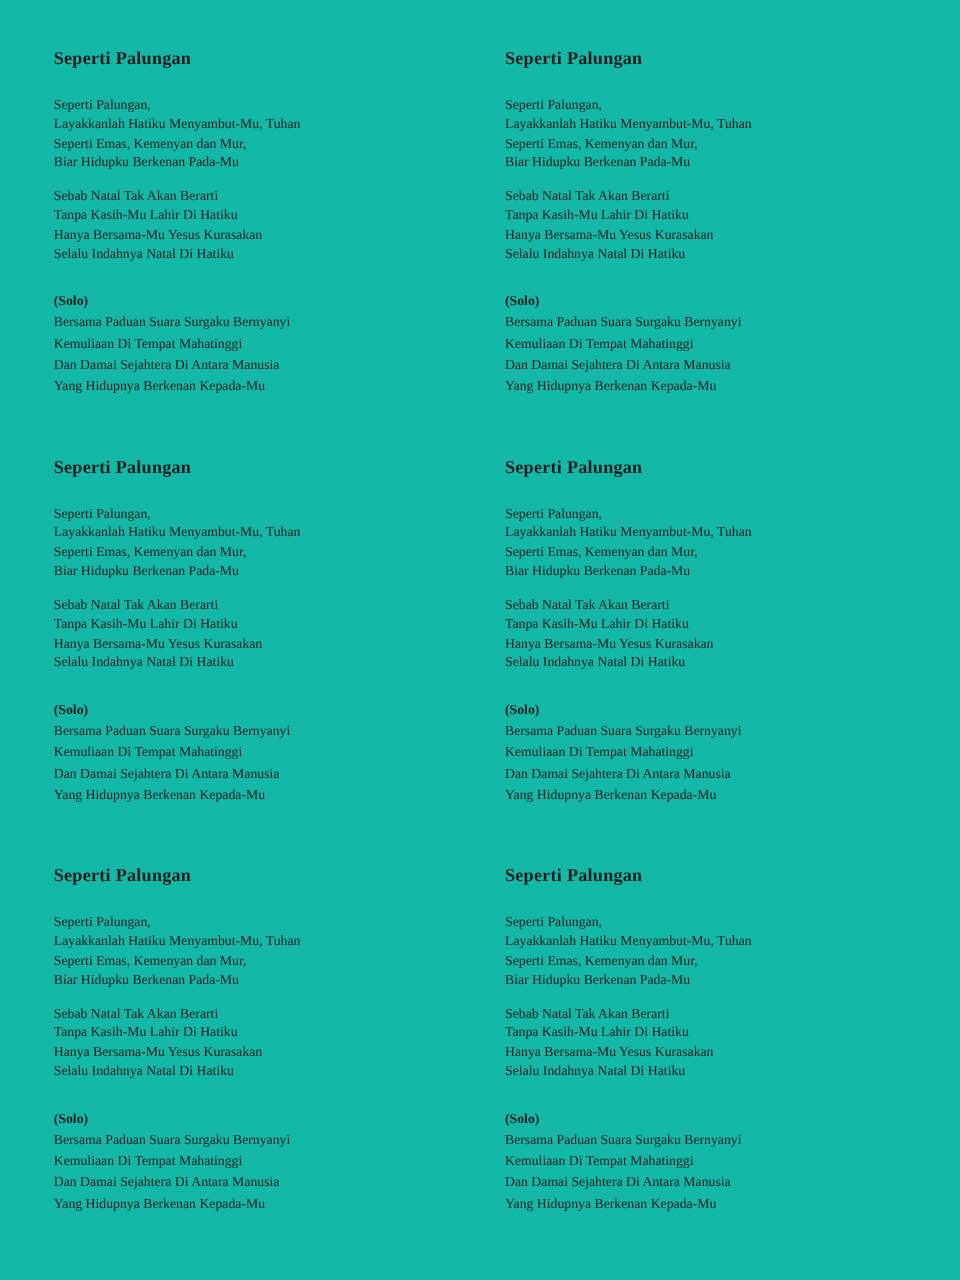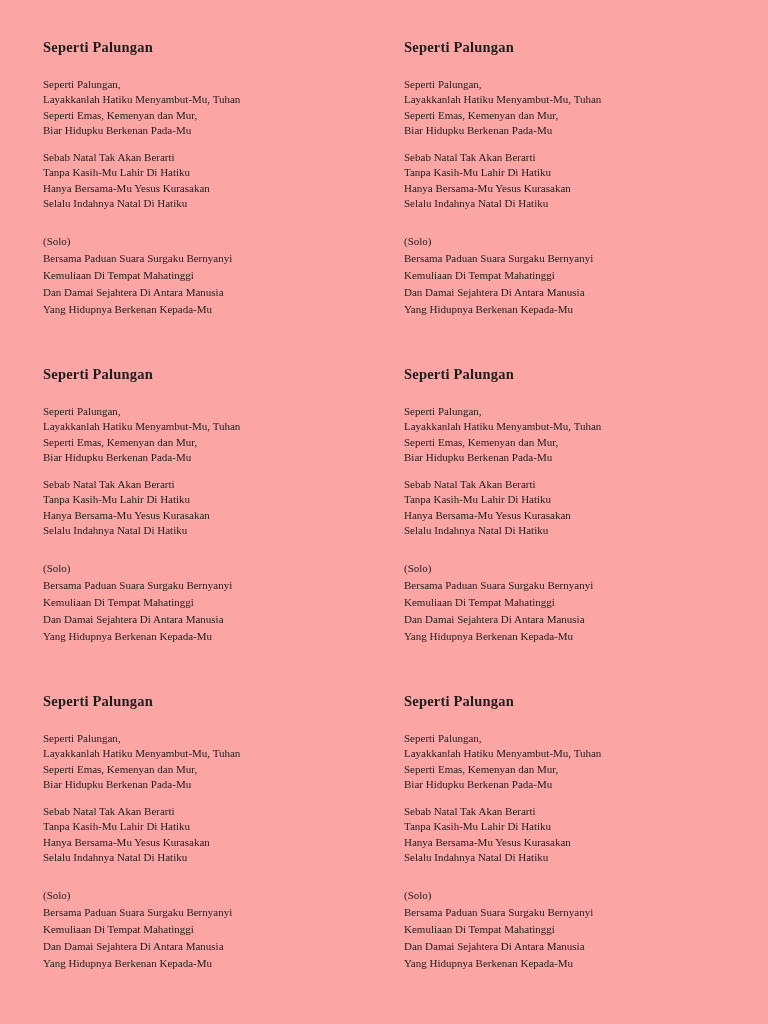--- a/index.html
+++ b/index.html
@@ -12,21 +12,21 @@
     height: 1024px;
     overflow: hidden;
     font-family: "Liberation Serif", "DejaVu Serif", serif;
     color: #1d1d1d;
   }
   .page {
     box-sizing: border-box;
     width: 768px;
     height: 1024px;
     padding: 39px 0 0 43px;
-    background: #fca5a5;
+    background: #14b8a6;
   }
   .lyrics-grid {
     display: grid;
     grid-template-columns: 361px 361px;
     grid-auto-rows: 327px;
   }
   .lyric-block {
     overflow: hidden;
   }
   .song-title {
@@ -42,21 +42,21 @@
   }
   .stanza .line {
     display: block;
     white-space: nowrap;
   }
   .solo-stanza {
     margin-top: 22px;
     line-height: 17px;
   }
   .solo-label {
-    font-weight: normal;
+    font-weight: bold;
   }
 </style>
 </head>
 <body style="color: rgb(29, 29, 29); background: rgb(255, 255, 255);">
 
 <div class="page">
   <div class="lyrics-grid">
   <section class="lyric-block">
     <h2 class="song-title">Seperti Palungan</h2>
 

